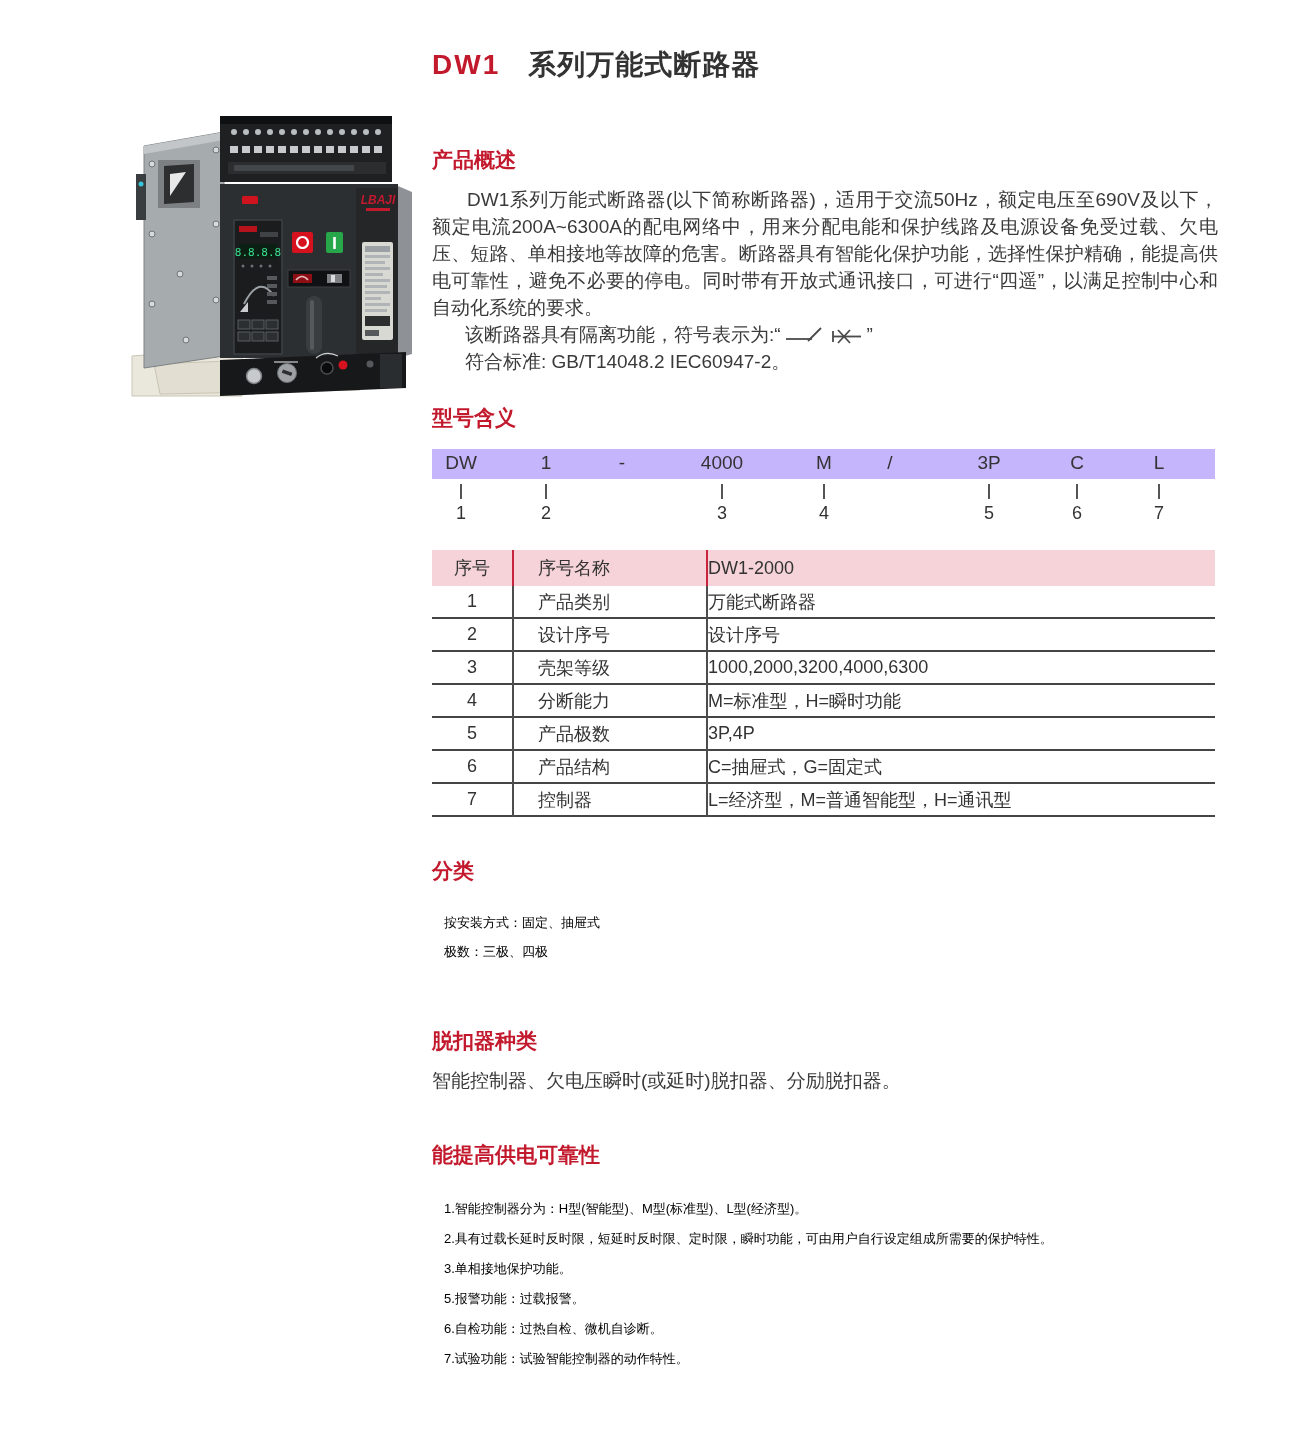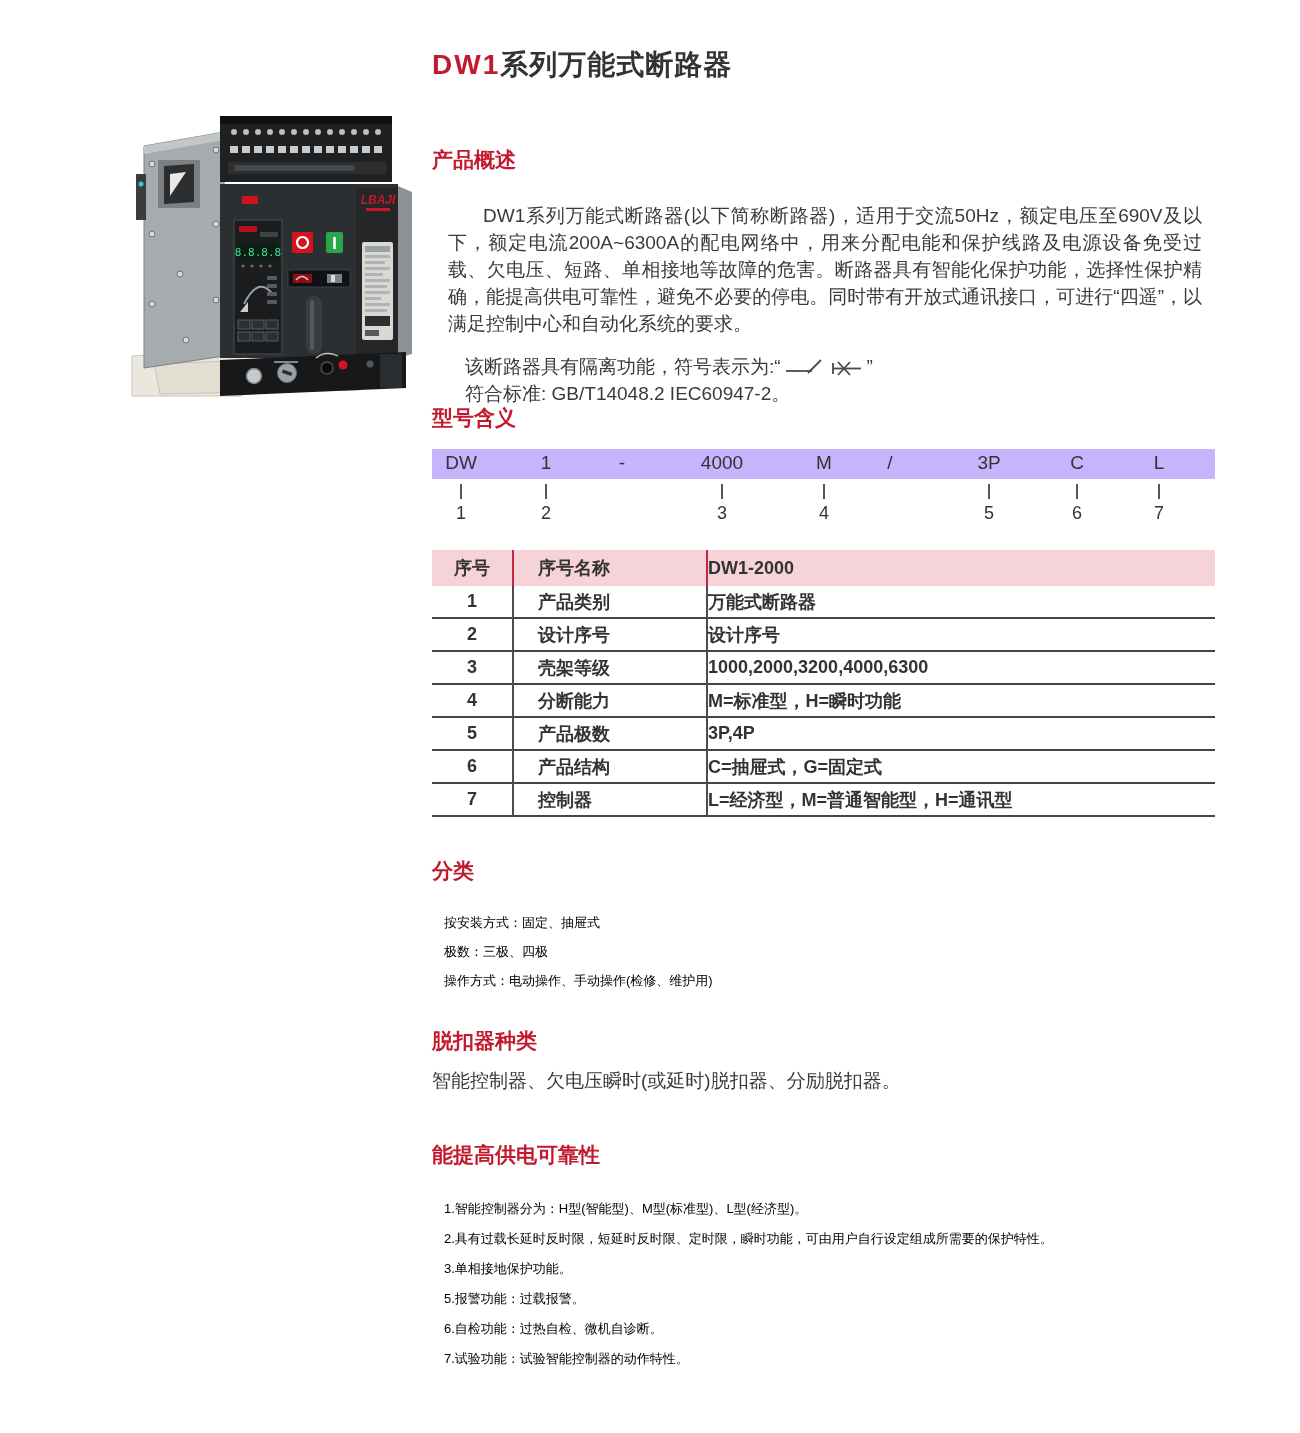--- a/index.html
+++ b/index.html
@@ -1,42 +1,42 @@
 <!DOCTYPE html>
 <html><head>
 <meta charset="utf-8">
 <style>
   html,body{margin:0;padding:0;background:#ffffff;}
   body{width:1300px;height:1433px;font-family:"Liberation Sans","DejaVu Sans",sans-serif;color:#3a3a3a;}
   .page{position:relative;width:1300px;height:1433px;background:#fff;overflow:hidden;}
 
   
   .title{position:absolute;left:432px;top:46px;margin:0;font-size:28px;font-weight:bold;color:#333;letter-spacing:1px;}
-  .title .model{color:#c2192d;margin-right:0;letter-spacing:2px;}
+  .title .model{color:#c2192d;margin-right:28px;letter-spacing:2px;}
 
   
   .sec{position:absolute;left:432px;margin:0;font-size:21px;font-weight:600;color:#c2192d;}
 
   
   .overview-block{position:absolute;left:432px;top:186px;width:786px;font-size:19px;line-height:27px;}
-  .overview-block p{margin:16px;text-align:justify;text-indent:35px;}
+  .overview-block p{margin:0;text-align:justify;text-indent:35px;}
   .iso-line,.std-line{padding-left:33px;}
   .iso-symbol{display:inline-block;vertical-align:-4px;margin:0 4px;}
 
   
   .band{position:absolute;left:432px;top:449px;width:783px;height:30px;background:#c4b5fd;}
   .band .tok{position:absolute;top:3px;transform:translateX(-50%);font-size:19px;color:#333;white-space:nowrap;}
   .tickrow{position:absolute;left:432px;top:484px;width:783px;height:16px;}
   .tickrow .tick{position:absolute;top:0;width:2px;height:15px;background:#555;transform:translateX(-50%);}
   .numrow{position:absolute;left:432px;top:503px;width:783px;height:24px;}
   .numrow .num{position:absolute;top:0;transform:translateX(-50%);font-size:18px;color:#333;}
 
   
   .mtable{position:absolute;left:432px;top:550px;width:783px;border-collapse:collapse;font-size:18px;color:#333;table-layout:fixed;border-bottom:2px solid #454545;}
-  .mtable td{padding:0;vertical-align:middle;font-weight:bold;}
+  .mtable td{padding:0;vertical-align:middle;}
   .mtable thead td{background:#f5d3d8;height:36px;}
   .mtable tbody td{height:31px;}
   .mtable td.c0{width:80px;text-align:center;}
   .mtable td.c1{width:168px;padding-left:24px;}
   .mtable td.c2{padding-left:0;}
   .mtable thead td.c0,.mtable thead td.c1{border-right:2px solid #c9243e;}
   .mtable tbody td.c0,.mtable tbody td.c1{border-right:2px solid #4d4d4d;}
   .mtable tbody tr + tr td{border-top:2px solid #454545;}
 
   
@@ -282,21 +282,20 @@
         <td class="c1">控制器</td>
         <td class="c2">L=经济型，M=普通智能型，H=通讯型</td>
       </tr>
     </tbody>
   </table>
 
   <h2 class="sec h-class">分类</h2>
   <ul class="plain-list class-list">
     <li>按安装方式：固定、抽屉式</li>
     <li>极数：三极、四极</li>
-    <li>操作方式：电动操作、手动操作(检修、维护用)</li>
   </ul>
 
   <h2 class="sec h-trip">脱扣器种类</h2>
   <p class="trip-text">智能控制器、欠电压瞬时(或延时)脱扣器、分励脱扣器。</p>
 
   <h2 class="sec h-perf">能提高供电可靠性</h2>
   <ul class="plain-list perf-list">
     <li>1.智能控制器分为：H型(智能型)、M型(标准型)、L型(经济型)。</li>
     <li>2.具有过载长延时反时限，短延时反时限、定时限，瞬时功能，可由用户自行设定组成所需要的保护特性。</li>
     <li>3.单相接地保护功能。</li>

